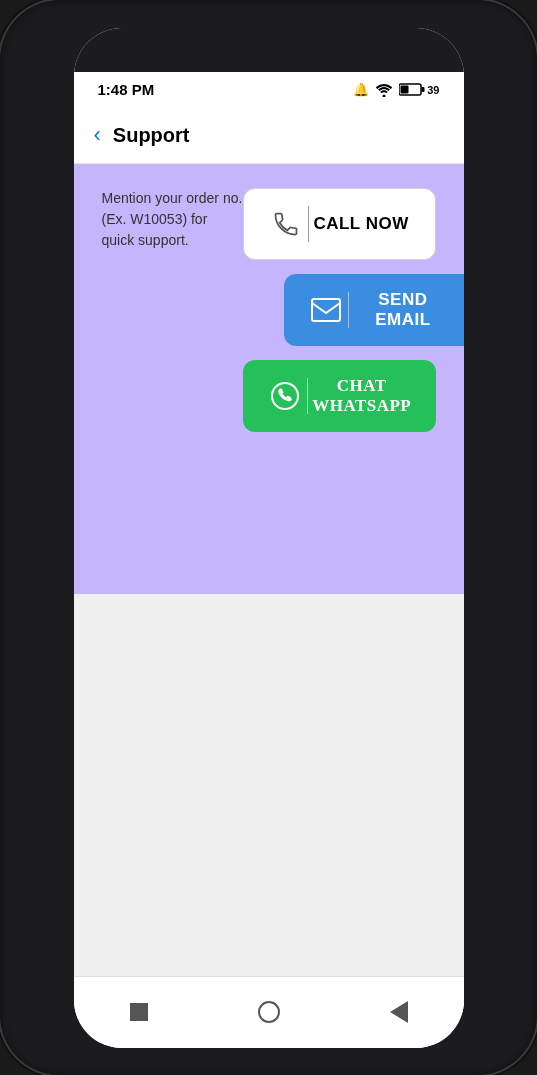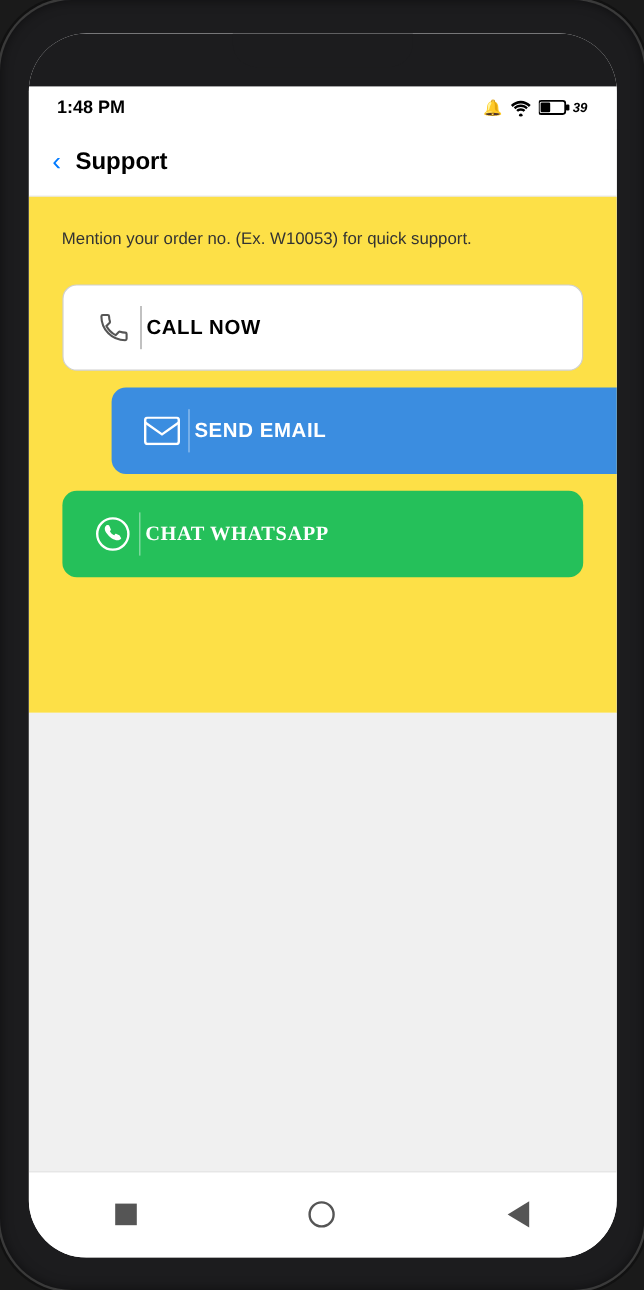--- a/index.html
+++ b/index.html
@@ -31,21 +31,21 @@
       position: absolute;
       left: -4px;
       top: 200px;
       width: 4px;
       height: 60px;
       background: #333;
       border-radius: 2px 0 0 2px;
     }
 
     .phone-screen {
-      width: 490px;
+      width: 390px;
       height: 1020px;
       background: #ffffff;
       border-radius: 48px;
       overflow: hidden;
       position: relative;
       display: flex;
       flex-direction: column;
     }
 
     
@@ -94,21 +94,20 @@
       gap: 6px;
     }
 
     .battery-icon {
       display: flex;
       align-items: center;
       gap: 2px;
       font-size: 11px;
       font-weight: 600;
       color: #000;
-      font-style: italic;
     }
 
     
     .app-header {
       background: #ffffff;
       height: 56px;
       display: flex;
       align-items: center;
       padding: 0 20px;
       border-bottom: 1px solid #e5e5e5;
@@ -125,24 +124,24 @@
 
     .header-title {
       font-size: 20px;
       font-weight: 700;
       color: #000;
     }
 
     
     .main-content {
       flex: 1;
-      background: #fde047;
+      background: #c4b5fd;
       padding: 24px 28px;
       display: flex;
-      flex-direction: column;
+      flex-direction: row;
     }
 
     .description-text {
       font-size: 14px;
       color: #333;
       line-height: 1.5;
       margin-bottom: 28px;
     }
 
     .buttons-container {

